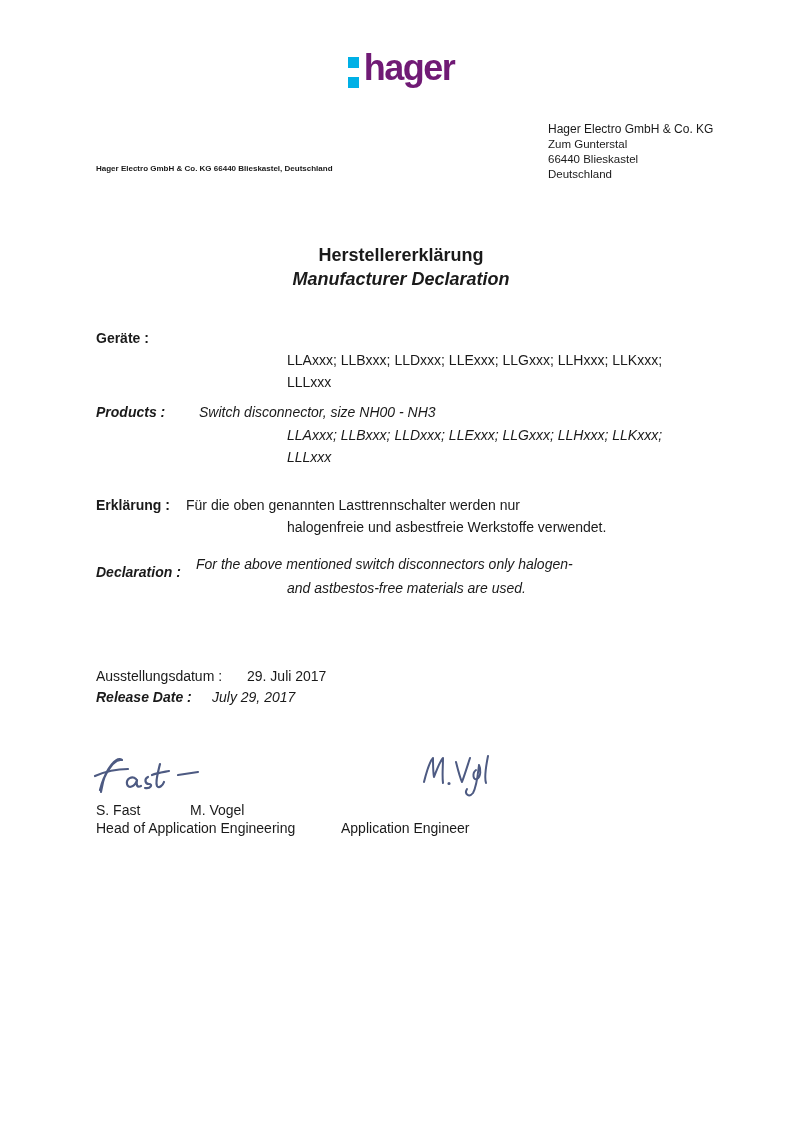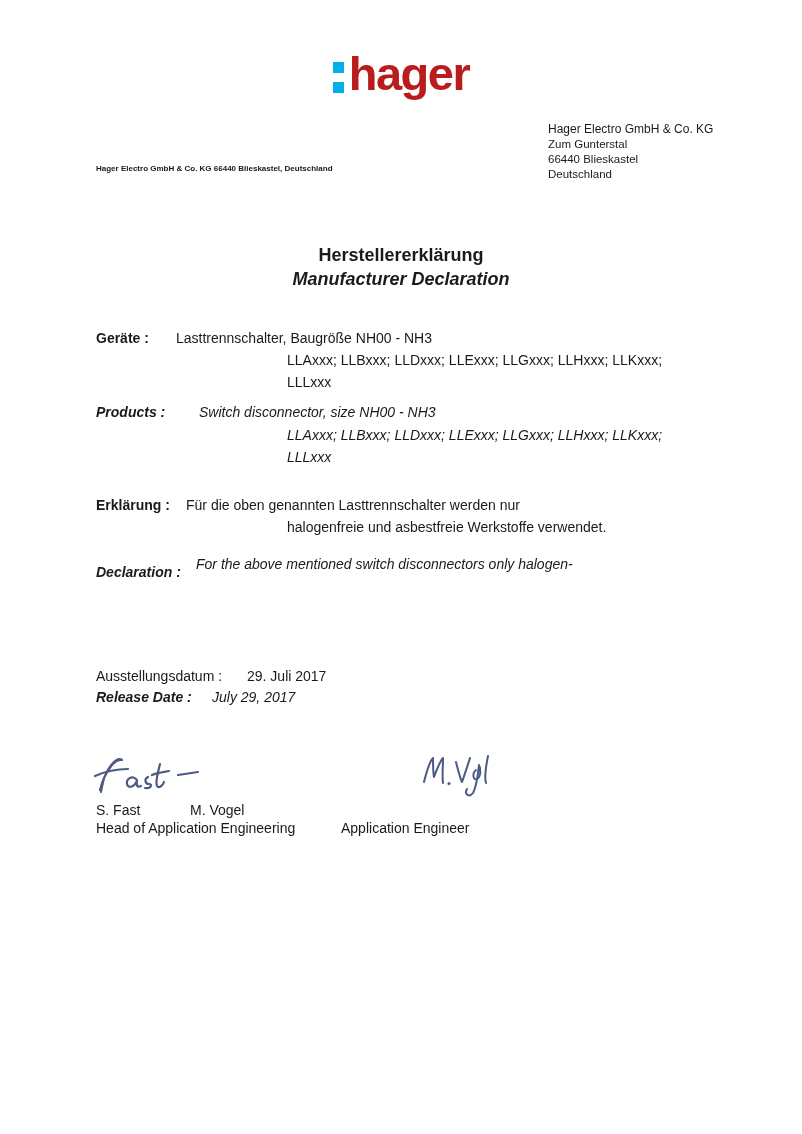--- a/index.html
+++ b/index.html
@@ -34,24 +34,24 @@
     gap: 9px;
     margin-right: 5px;
     transform: translateY(4px);
   }
   .logo-colon span {
     width: 11px; height: 11px;
     background: #00b0e6;
     display: block;
   }
   .logo-text {
-    font-size: 47px;
+    font-size: 36px;
     font-weight: bold;
     letter-spacing: -1.5px;
-    color: #b91c1c;
+    color: #701a75;
     line-height: 1;
   }
 
   .sender-line { top:123px; left:96px; font-size:8px; font-weight:bold;margin-top:41px; }
 
   .addr-name    { top:122px; left:548px; font-size:12px; font-weight:normal; }
   .addr-street  { top:138px; left:548px; font-size:11.5px; }
   .addr-city    { top:153px; left:548px; font-size:11.5px; }
   .addr-country { top:168px; left:548px; font-size:11.5px; }
 
@@ -77,35 +77,35 @@
 
   <div class="abs addr-name">Hager Electro GmbH &amp; Co. KG</div>
   <div class="abs addr-street">Zum Gunterstal</div>
   <div class="abs addr-city">66440 Blieskastel</div>
   <div class="abs addr-country">Deutschland</div>
 
   <div class="abs title-de">Herstellererklärung</div>
   <div class="abs title-en">Manufacturer Declaration</div>
 
   <div class="abs body-txt b" style="top:330px; left:96px;">Geräte :</div>
-  <div class="abs body-txt" style="top:330px; left:176px;">Lasttrennschalter, Baugröße NH00 - NH3</div>
   <div class="abs body-txt" style="top:352px; left:287px;">LLAxxx; LLBxxx; LLDxxx; LLExxx; LLGxxx; LLHxxx; LLKxxx;</div>
   <div class="abs body-txt" style="top:374px; left:287px;">LLLxxx</div>
 
   <div class="abs body-txt bi" style="top:404px; left:96px;">Products :</div>
   <div class="abs body-txt i" style="top:404px; left:199px;">Switch disconnector, size NH00 - NH3</div>
   <div class="abs body-txt i" style="top:427px; left:287px;">LLAxxx; LLBxxx; LLDxxx; LLExxx; LLGxxx; LLHxxx; LLKxxx;</div>
   <div class="abs body-txt i" style="top:449px; left:287px;">LLLxxx</div>
 
   <div class="abs body-txt b" style="top:497px; left:96px;">Erklärung :</div>
   <div class="abs body-txt" style="top:497px; left:186px;">Für die oben genannten Lasttrennschalter werden nur</div>
   <div class="abs body-txt" style="top:519px; left:287px;">halogenfreie und asbestfreie Werkstoffe verwendet.</div>
 
   <div class="abs body-txt bi" style="top:556px; left:96px;margin-top:8px;">Declaration :</div>
   <div class="abs body-txt i" style="top:556px; left:196px;">For the above mentioned switch disconnectors only halogen-</div>
+  <div class="abs body-txt i" style="top:580px; left:287px;">and astbestos-free materials are used.</div>
 
   <div class="abs body-txt" style="top:668px; left:96px;">Ausstellungsdatum :</div>
   <div class="abs body-txt" style="top:668px; left:247px;">29. Juli 2017</div>
   <div class="abs body-txt i" style="top:689px; left:96px;font-weight:bold;">Release Date :</div>
   <div class="abs body-txt i" style="top:689px; left:212px;">July 29, 2017</div>
 
   <svg class="sig" style="top:752px; left:92px;" width="120" height="50" viewBox="0 0 120 50">
     <g fill="none" stroke-width="2.2" stroke-linecap="round" stroke-linejoin="round" stroke="#4d5a82">
       <path d="M8,38 C12,22 22,6 30,8 C24,4 14,18 11,30 C10,35 9,39 9,40"></path>
       <path d="M3,24 C12,20 26,17 36,17"></path>

